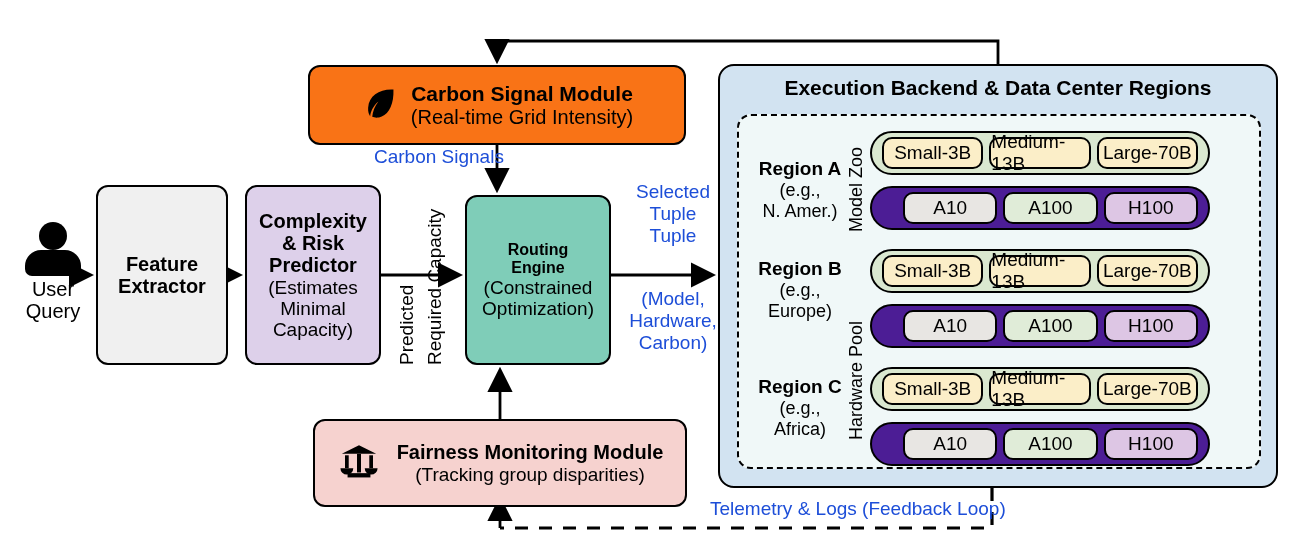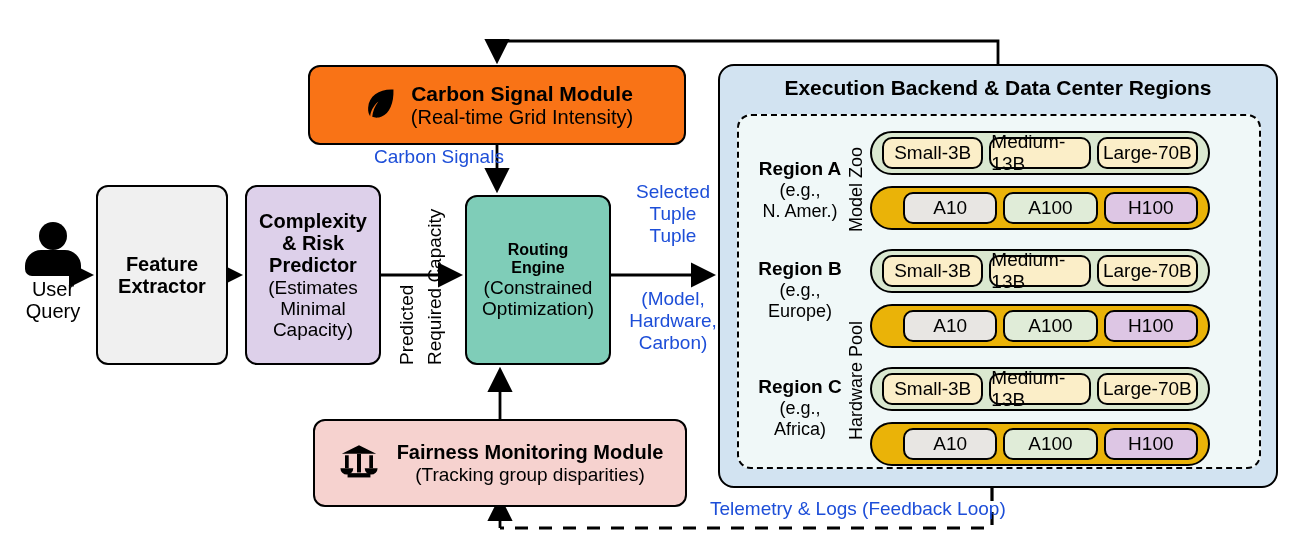--- a/index.html
+++ b/index.html
@@ -46,21 +46,21 @@
   #regions-inner{position:absolute;left:737px;top:114px;width:524px;height:355px;
                  border:2.5px dashed #000;border-radius:14px;background:#f0f8f8;box-sizing:border-box;}
 
   .region-label{position:absolute;width:104px;text-align:center;color:#000;}
   .region-label .rl-name{font-weight:bold;font-size:19px;line-height:1.15;}
   .region-label .rl-ex{font-size:18px;line-height:1.15;}
 
   .pool-row{position:absolute;box-sizing:border-box;border:2.5px solid #000;border-radius:22px;
             display:flex;align-items:center;justify-content:space-between;padding:0 7px;}
   .pool-row.model{background:#dae8d0;}
-  .pool-row.hw{background:#eab308;padding-left:28px;}
+  .pool-row.hw{background:#4c1d95;padding-left:28px;}
   .chip{box-sizing:border-box;border:2.5px solid #000;border-radius:10px;height:32px;
         display:flex;align-items:center;justify-content:center;font-size:19px;color:#000;flex:1;margin:0 3px;}
   .chip.model-chip{background:#fbeec8;}
   .chip.gpu-a10{background:#e8e6e3;}
   .chip.gpu-a100{background:#e0ecd8;}
   .chip.gpu-h100{background:#ddc6e4;}
 
   .vlabel{position:absolute;font-size:18px;color:#000;white-space:nowrap;
           transform-origin:0 0;transform:rotate(-90deg);}
 

